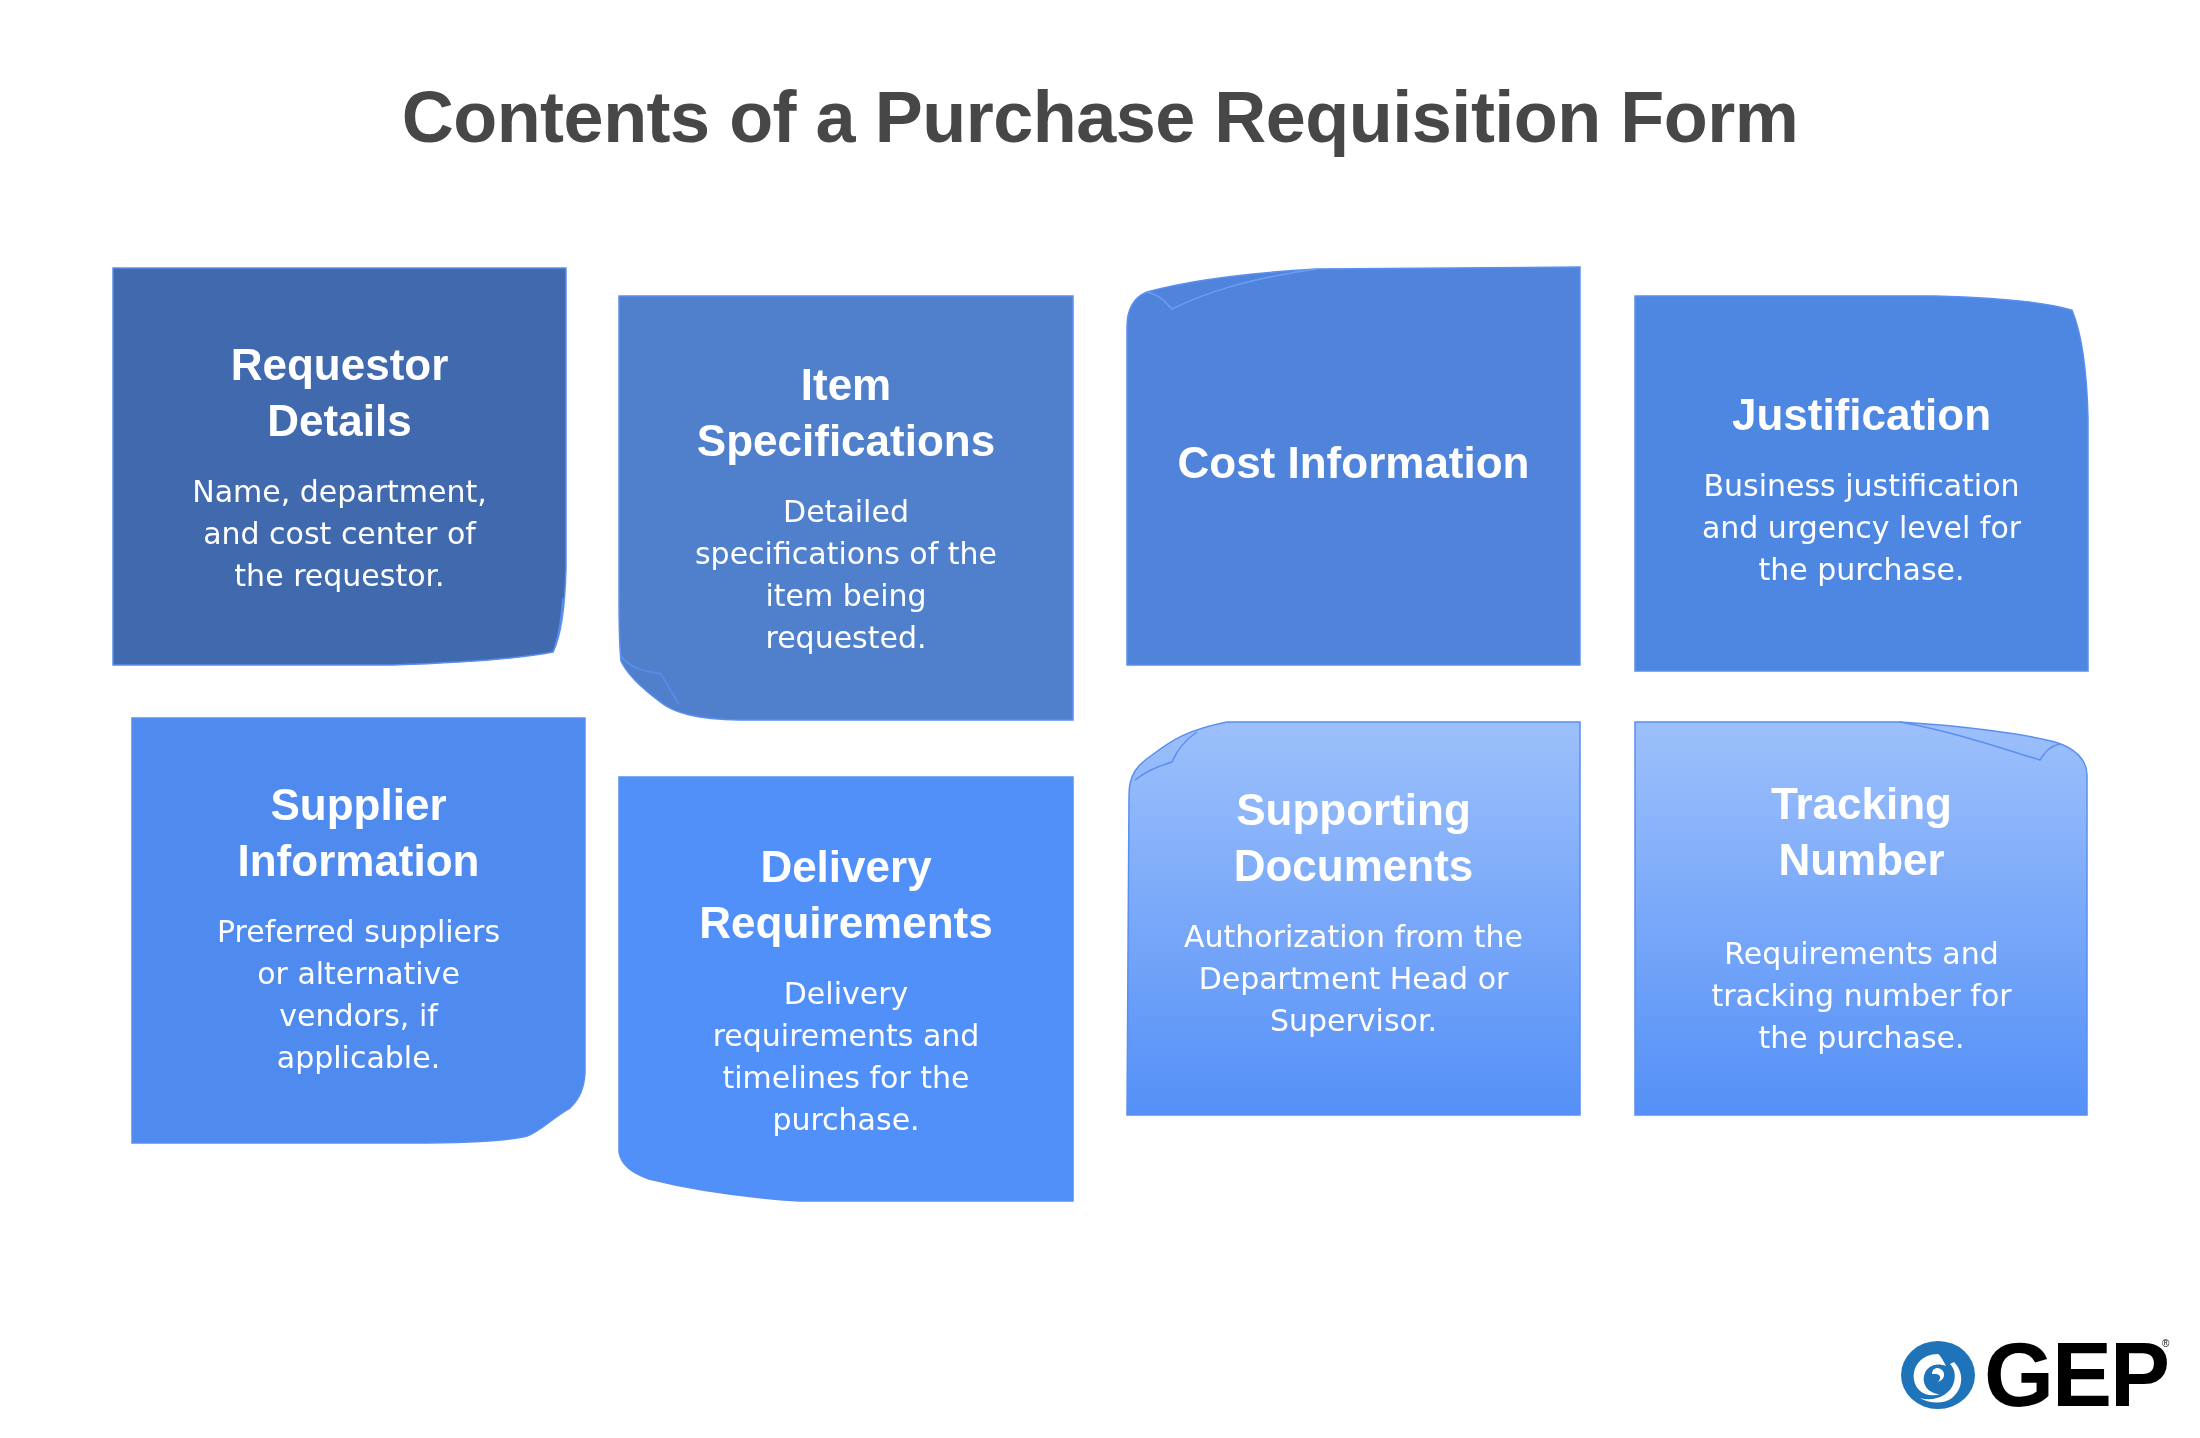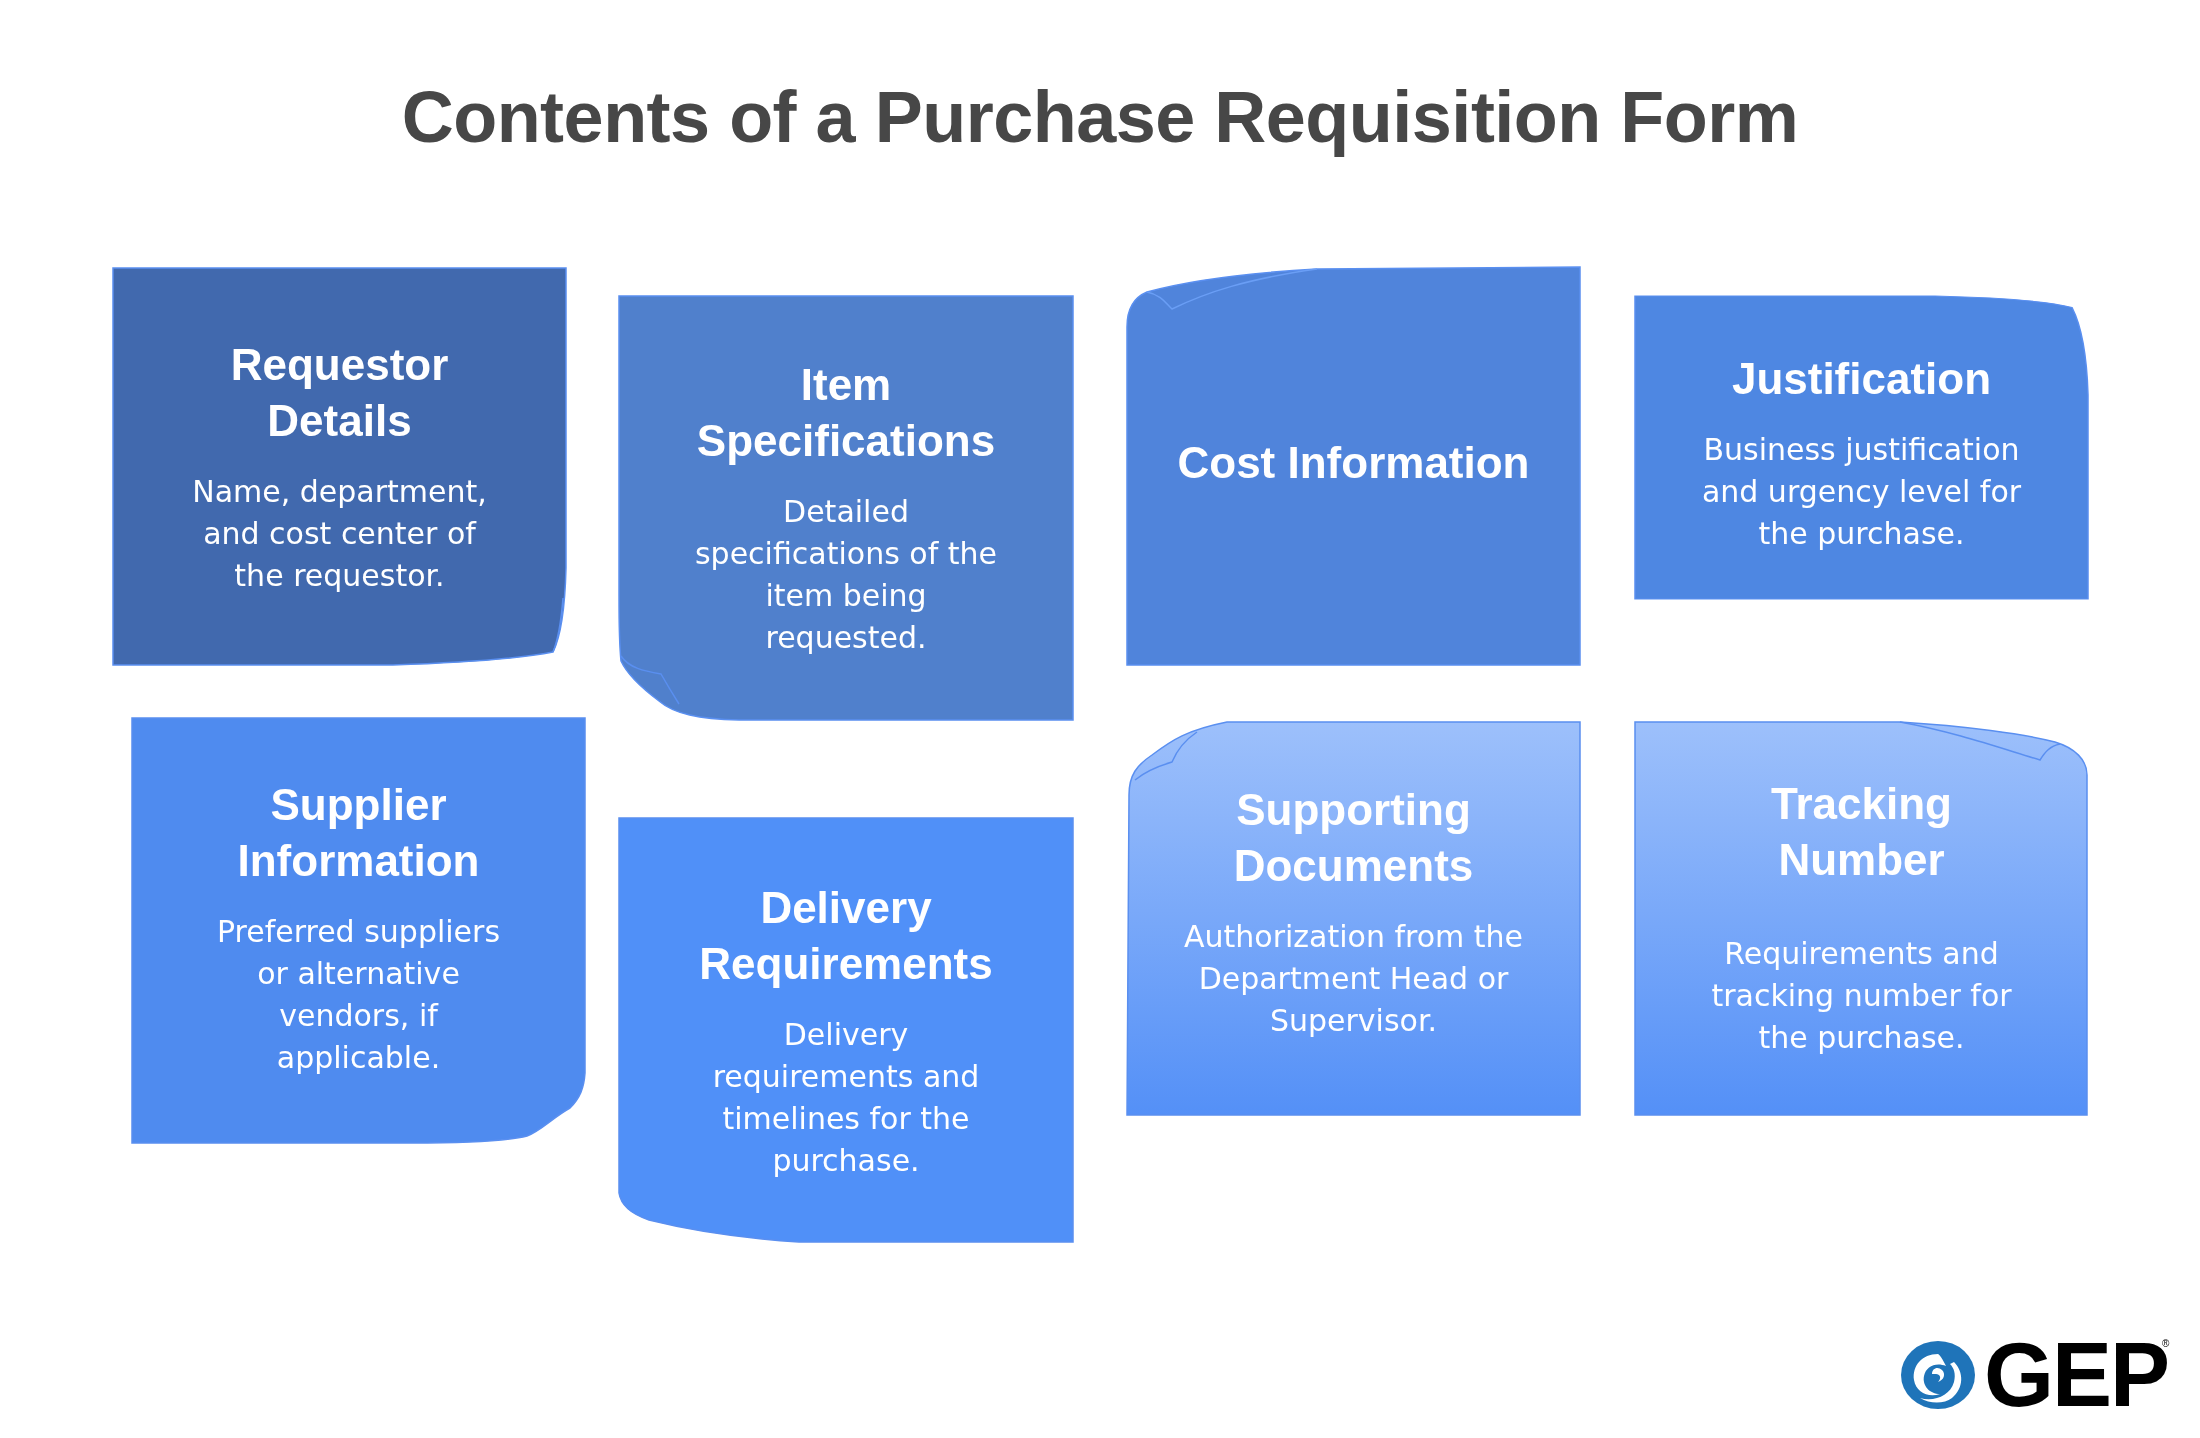--- a/index.html
+++ b/index.html
@@ -21,23 +21,23 @@
     font-size: 44px; line-height: 56px; color: #ffffff;
   }
   .card p {
     margin: 22px 0 0 0; font-family: "DejaVu Sans", sans-serif; font-weight: 400;
     font-size: 30px; line-height: 42px; color: #ffffff;
   }
   
   #c1 { left: 113px; top: 268px; width: 453px; height: 397px; }
   #c2 { left: 619px; top: 296px; width: 454px; height: 424px; }
   #c3 { left: 1127px; top: 267px; width: 453px; height: 398px; }
-  #c4 { left: 1635px; top: 296px; width: 453px; height: 303px; }
+  #c4 { left: 1635px; top: 296px; width: 453px; height: 375px; }
   #c5 { left: 113px; top: 718px; width: 453px; height: 425px; margin-left: 19px; }
-  #c6 { left: 619px; top: 818px; width: 454px; height: 424px; }
+  #c6 { left: 619px; top: 777px; width: 454px; height: 424px; }
   #c7 { left: 1127px; top: 720px; width: 453px; height: 395px; }
   #c8 { left: 1635px; top: 720px; width: 453px; height: 395px; }
   #c1 .content { padding-bottom: 0; }
   #c2 .content { }
   #c3 .content { padding-top: 4px; padding-bottom: 10px; }
   #c4 .content { padding-top: 10px; }
   #c5 .content { padding-bottom: 6px; }
   #c6 .content { padding-top: 2px; }
   #c7 .content { padding-bottom: 12px; }
   #c8 .content { padding-bottom: 0; gap: 23px; }

